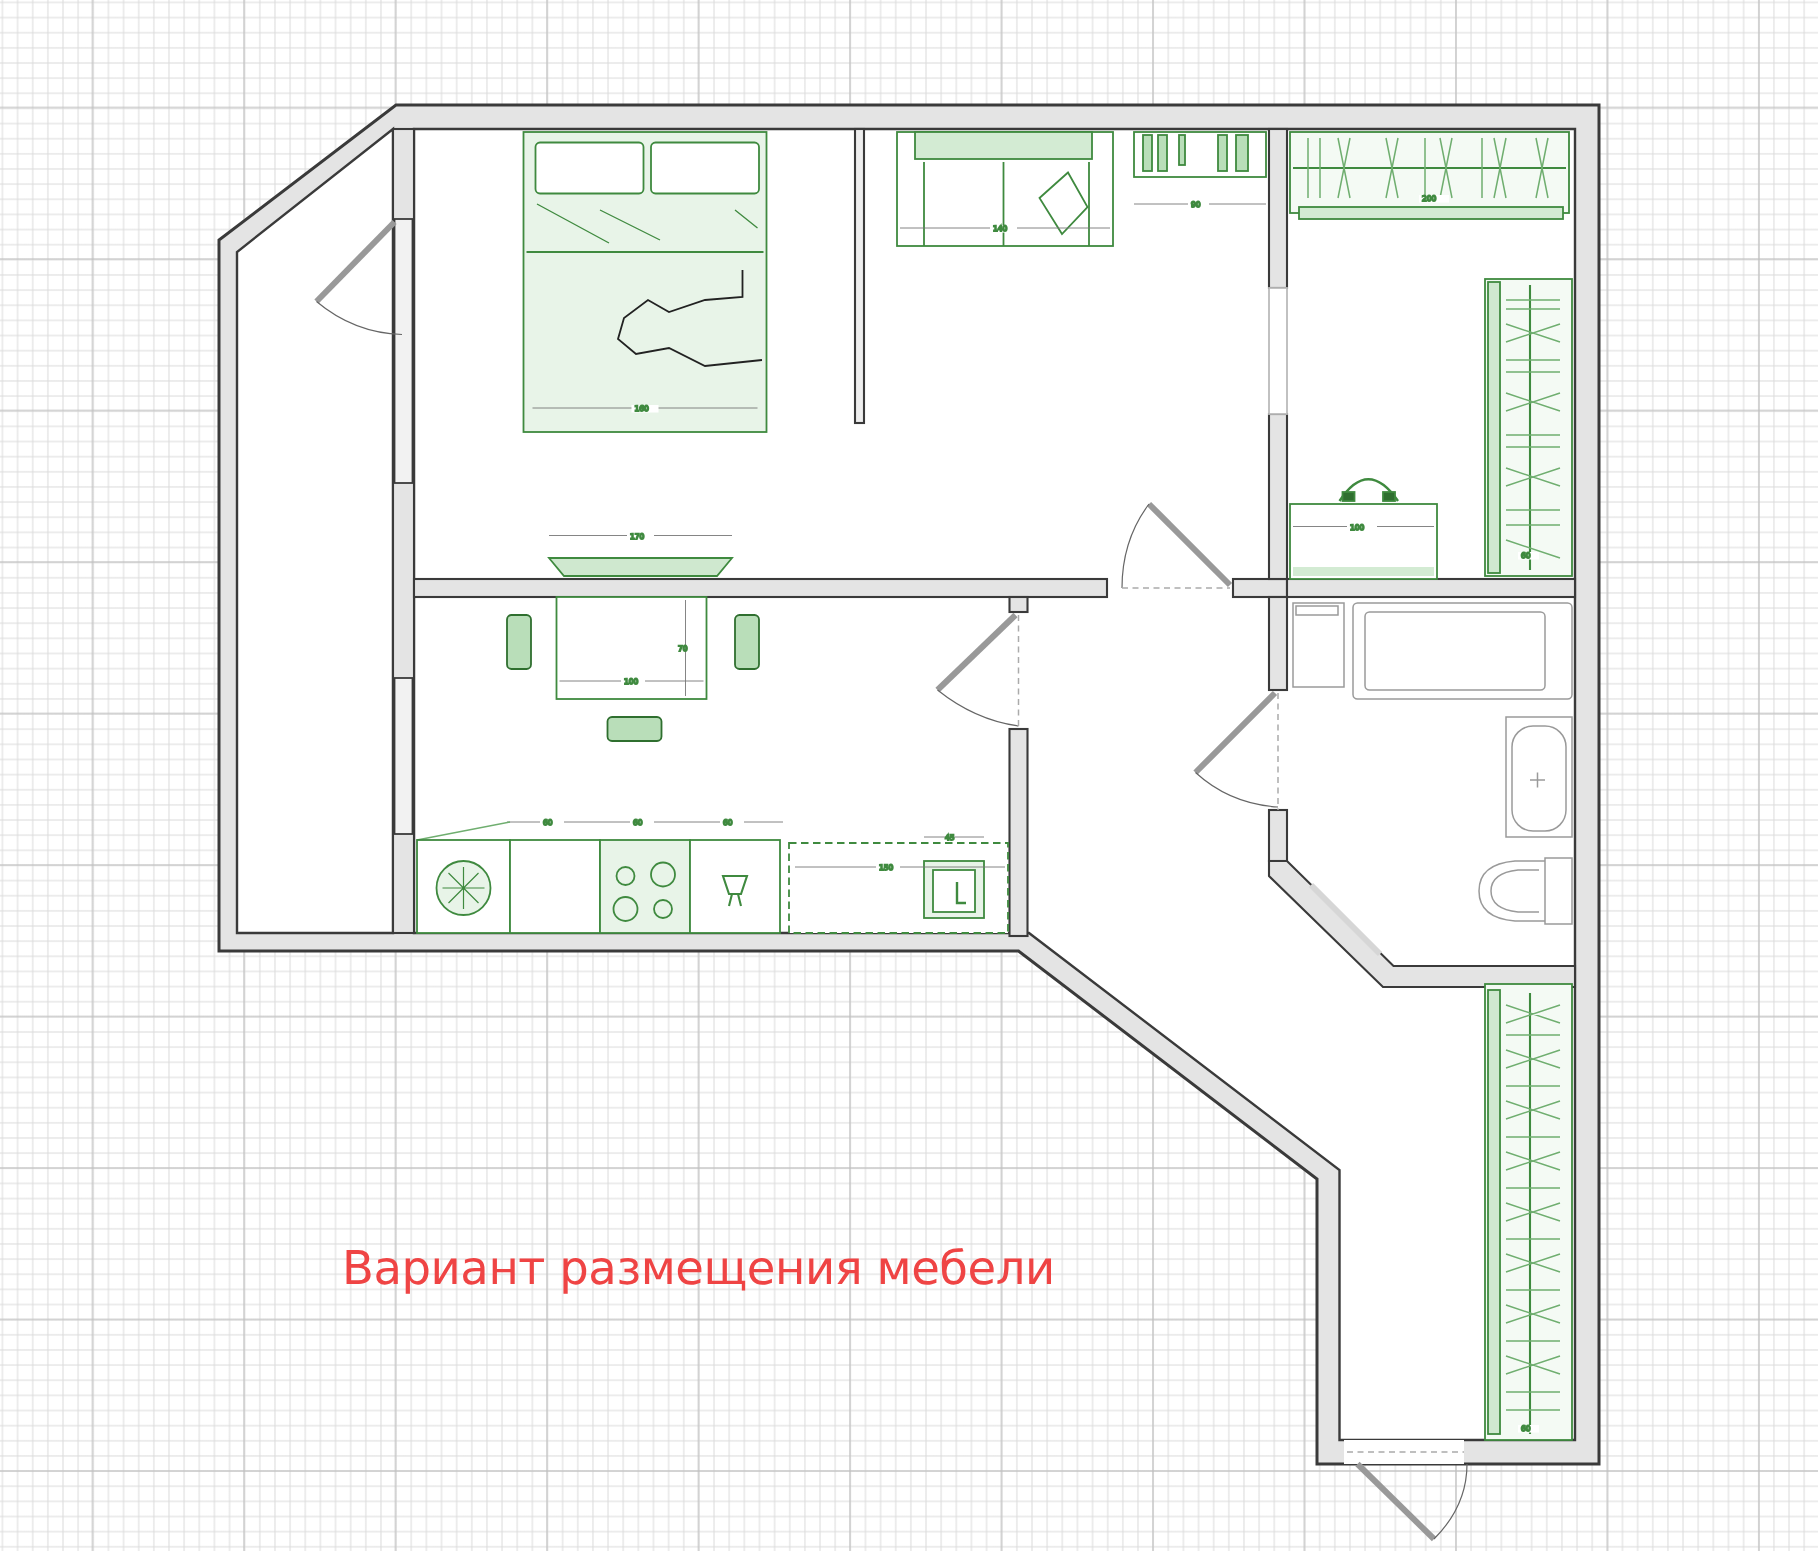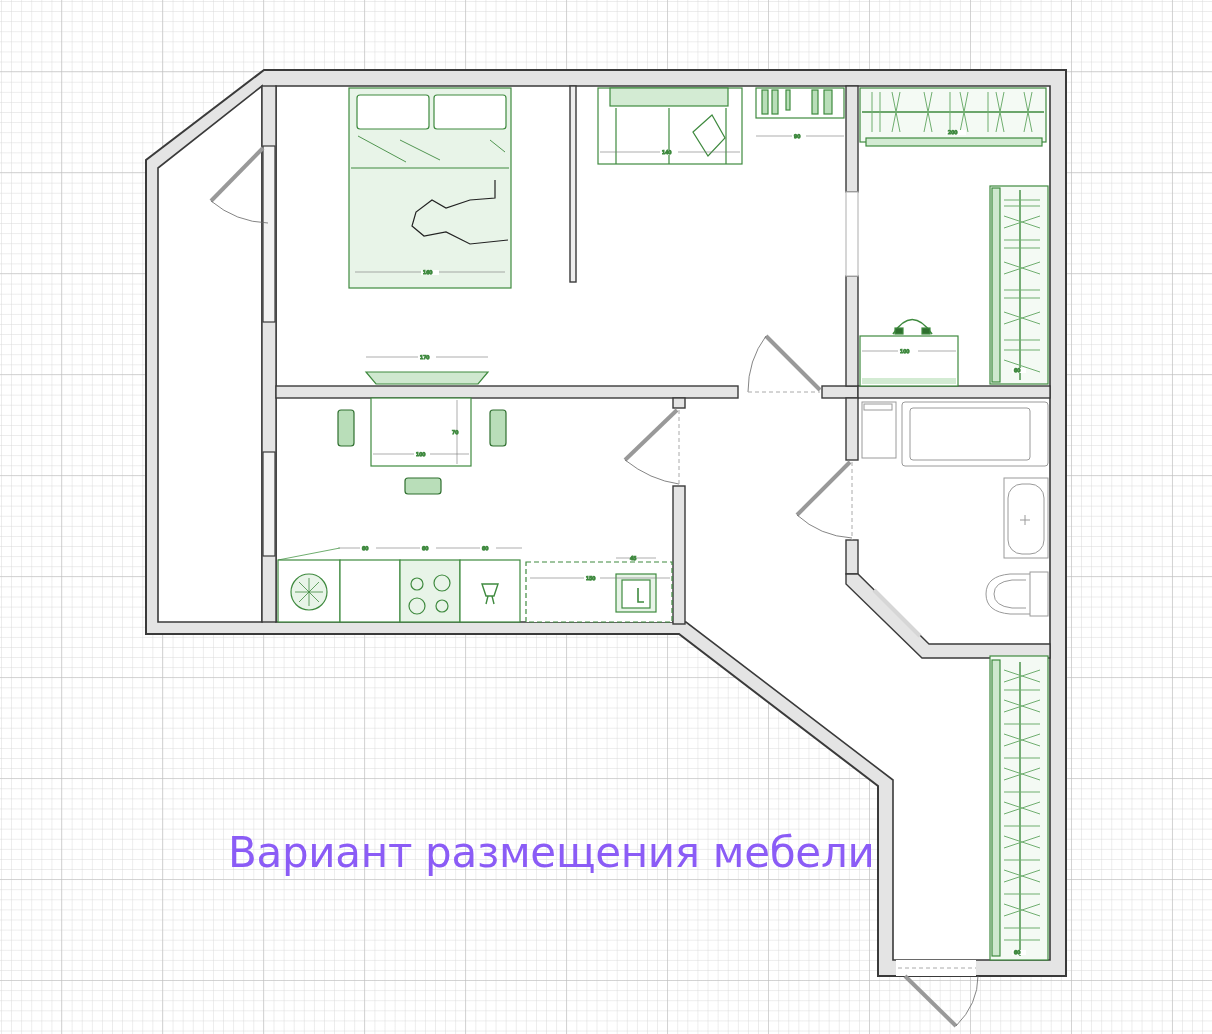--- a/index.html
+++ b/index.html
@@ -11,21 +11,21 @@
       linear-gradient(to bottom, rgba(190,190,190,0.55) 1px, transparent 1px),
       linear-gradient(to right, rgba(220,220,220,0.55) 1px, transparent 1px),
       linear-gradient(to bottom, rgba(220,220,220,0.55) 1px, transparent 1px);
     background-size: 101px 101px, 101px 101px, 10.1px 10.1px, 10.1px 10.1px;
     background-position: 61px 71px, 61px 71px, 1px 1px, 1px 1px;
     font-family: "DejaVu Sans", sans-serif;
   }
   #plan { position: absolute; left: 0; top: 0; }
   .caption {
     position: absolute; left: 228px; top: 828px;
-    font-family: "DejaVu Sans", sans-serif; font-size: 42px; color: #8b5cf6;
+    font-family: "DejaVu Sans", sans-serif; font-size: 31px; color: #ef4444;
     letter-spacing: -0.3px; white-space: nowrap; text-align: center;
   }
   .dim { font-family: "DejaVu Sans", sans-serif; font-size: 5px; fill: #222; }
 </style>
 </head>
 <body>
 
 <svg id="plan" width="1212" height="1034" viewBox="0 0 1212 1034" xmlns="http://www.w3.org/2000/svg">
   <defs>
     <pattern id="hatch" width="4" height="4" patternUnits="userSpaceOnUse">

